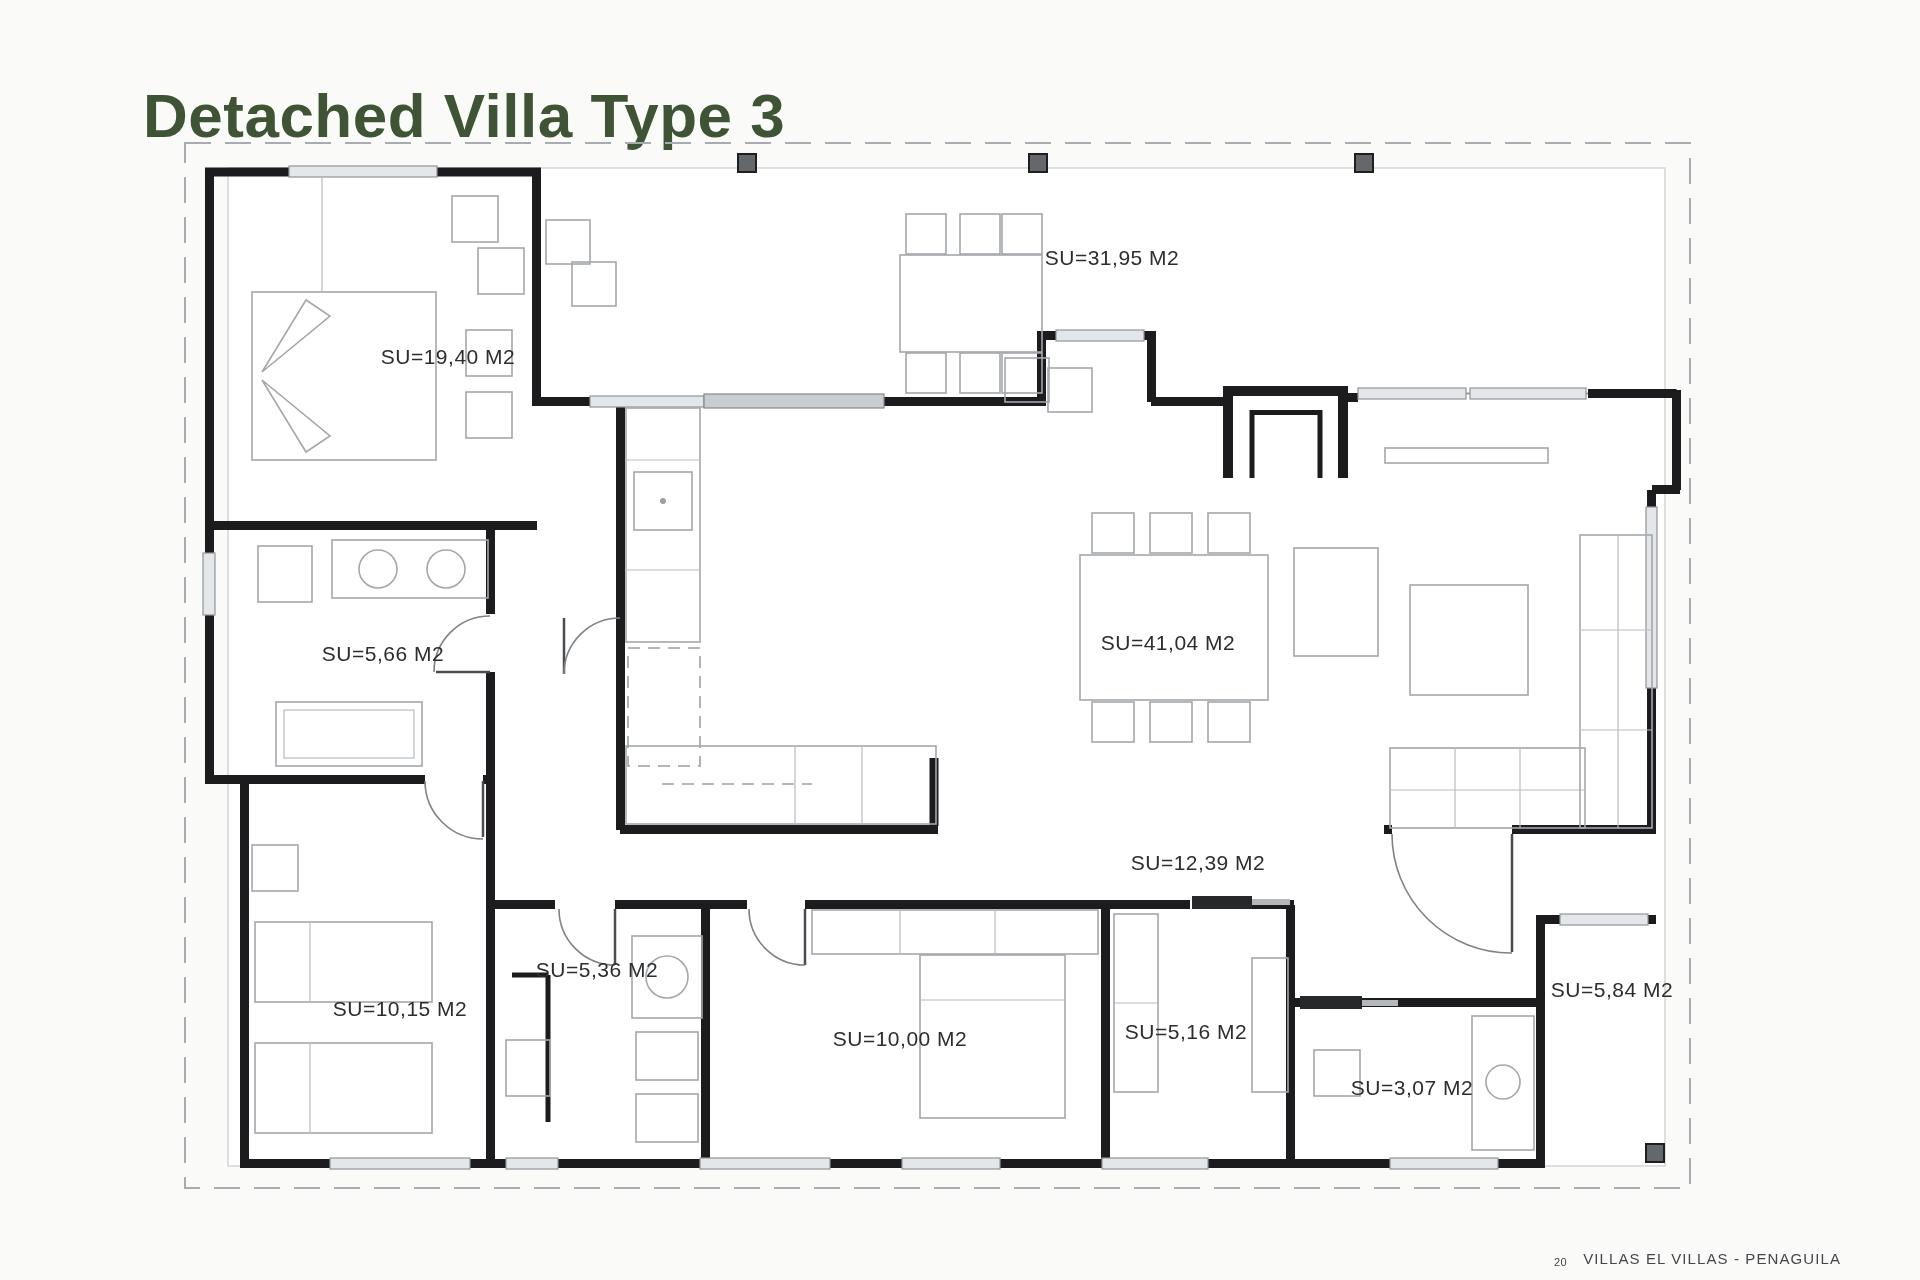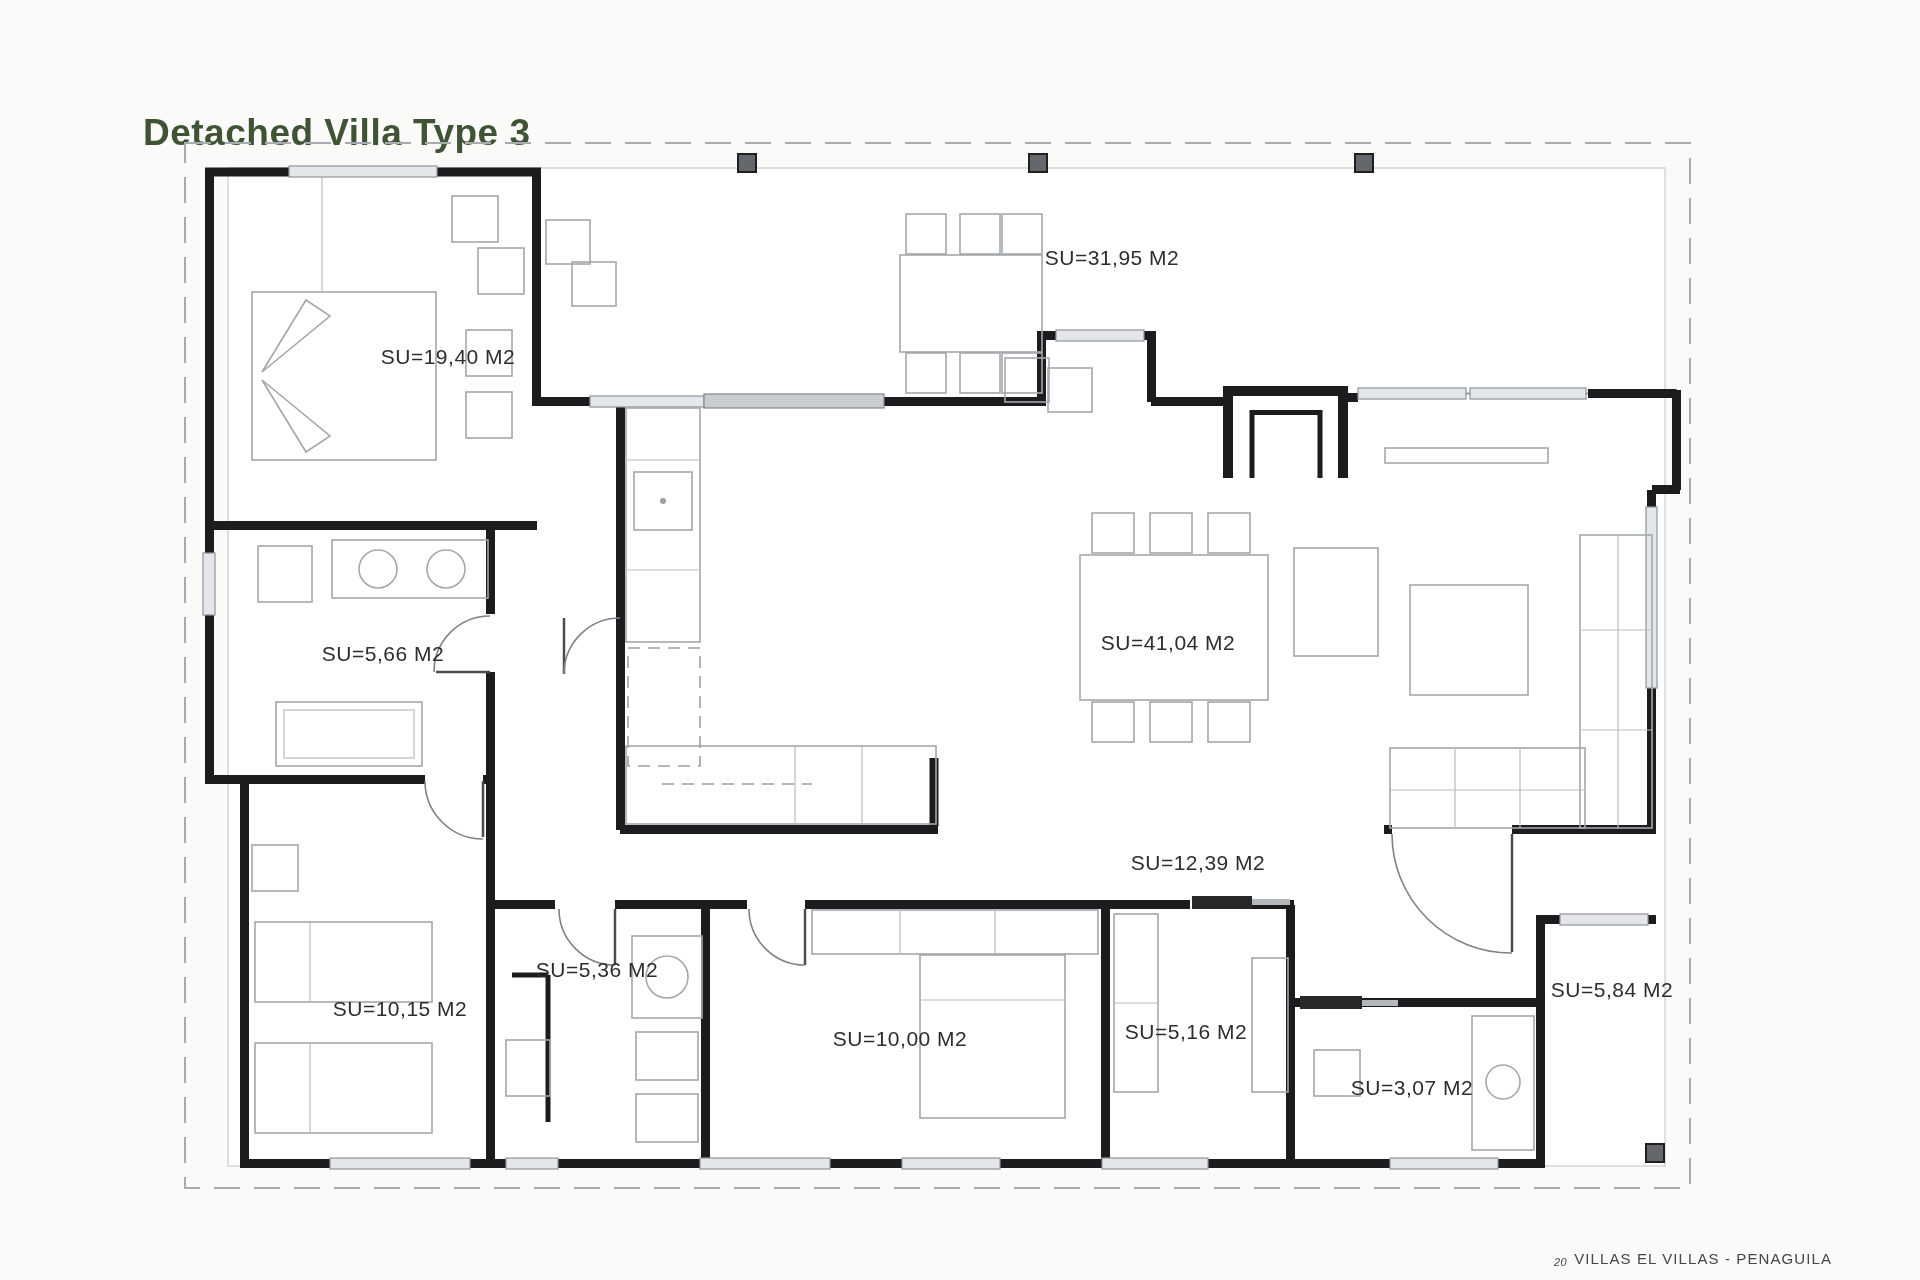--- a/index.html
+++ b/index.html
@@ -2,21 +2,21 @@
 <html><head>
 <meta charset="utf-8">
 <style>
   html,body{margin:0;padding:0;}
   body{
     width:1920px;height:1280px;position:relative;overflow:hidden;
     background:#fafaf8;font-family:"Liberation Sans",sans-serif;
   }
   .page-title{
     position:absolute;left:143px;top:80px;
-    font-size:37px;font-weight:bold;color:#3e5434;letter-spacing:.5px;margin-top:32px;
+    font-size:62px;font-weight:bold;color:#3e5434;letter-spacing:.5px;
   }
   .plan-svg{position:absolute;left:0;top:0;}
   .wall{stroke:#1c1c1e;stroke-width:9;fill:none;stroke-linecap:butt;}
   .wall10{stroke:#1c1c1e;stroke-width:10;fill:none;}
   .wall5{stroke:#1c1c1e;stroke-width:5;fill:none;}
   .furn{stroke:#a3a8ac;stroke-width:1.6;fill:none;}
   .furnl{stroke:#b8bcc0;stroke-width:1.2;fill:none;}
   .win{fill:#e4e7ea;stroke:#8f959a;stroke-width:1.2;}
   .windark{fill:#c9cdd0;stroke:#84898e;stroke-width:1.2;}
   .arc{stroke:#7e8387;stroke-width:1.6;fill:none;}
@@ -26,21 +26,21 @@
   .lbl{font-family:"Liberation Sans",sans-serif;font-size:21px;fill:#2b2d2f;
        text-anchor:middle;letter-spacing:.5px;}
   .plot{fill:none;stroke:#a7acb1;stroke-width:2;stroke-dasharray:26 14;}
   .slab{fill:#ffffff;stroke:#d2d5d8;stroke-width:1.5;}
   .pillar{fill:#64686c;stroke:#1f1f1f;stroke-width:2;}
   .dashedfurn{stroke:#9aa0a4;stroke-width:1.6;fill:none;stroke-dasharray:12 8;}
   .footer{
     position:absolute;left:1554px;top:1250px;color:#43464a;
     font-size:15px;letter-spacing:1.1px;white-space:nowrap;
   }
-  .footer .pagenum{font-size:11px;position:relative;top:2px;margin-right:7px;letter-spacing:.5px;font-style:italic;}
+  .footer .pagenum{font-size:11px;position:relative;top:2px;margin-right:16px;letter-spacing:.5px;}
 </style>
 </head>
 <body>
 
 <div class="page-title">Detached Villa Type 3</div>
 
 <svg class="plan-svg" width="1920" height="1280" viewBox="0 0 1920 1280">
 
   <rect class="slab" x="228" y="168" width="1437" height="998"></rect>
   <rect class="plot" x="185" y="143" width="1505" height="1045"></rect>

